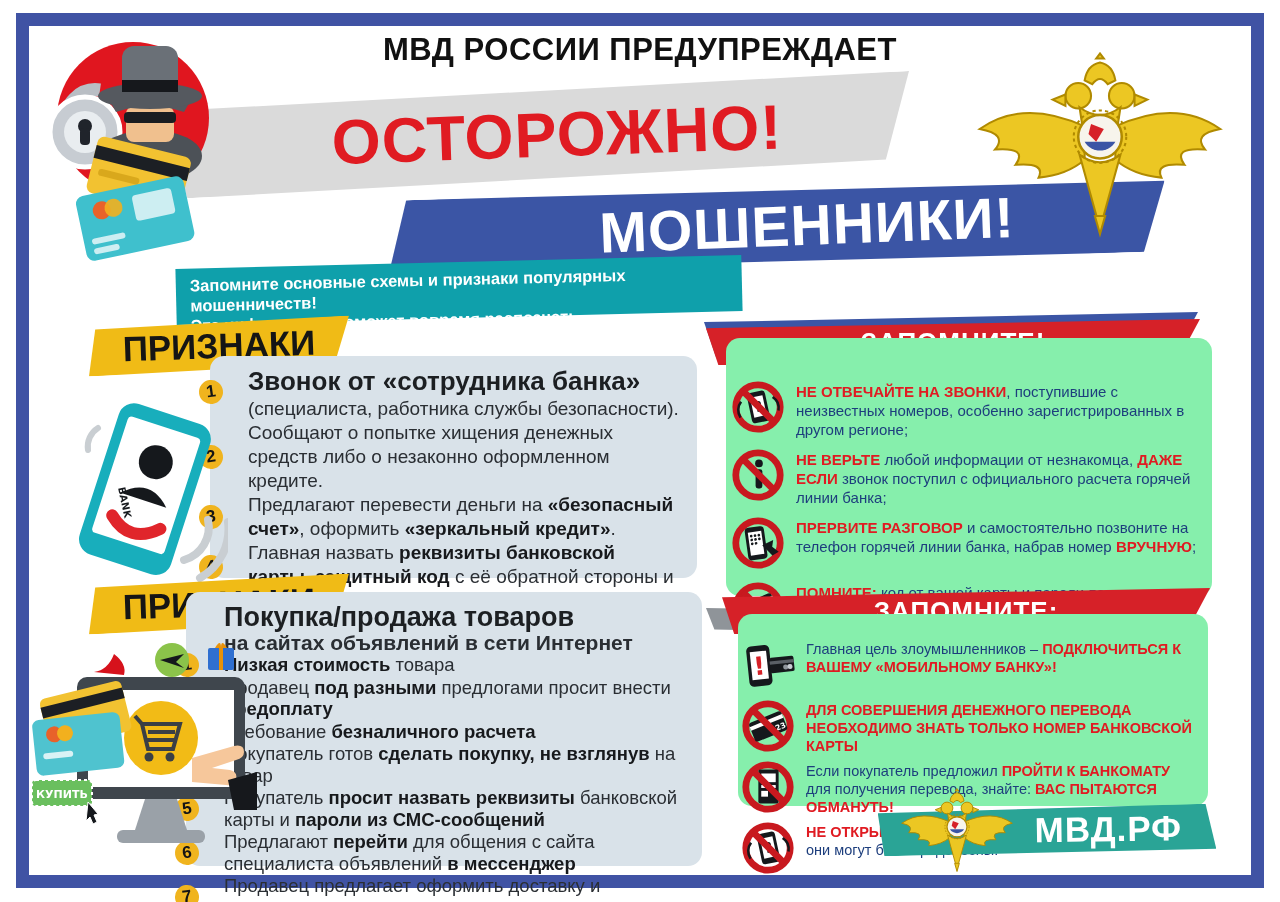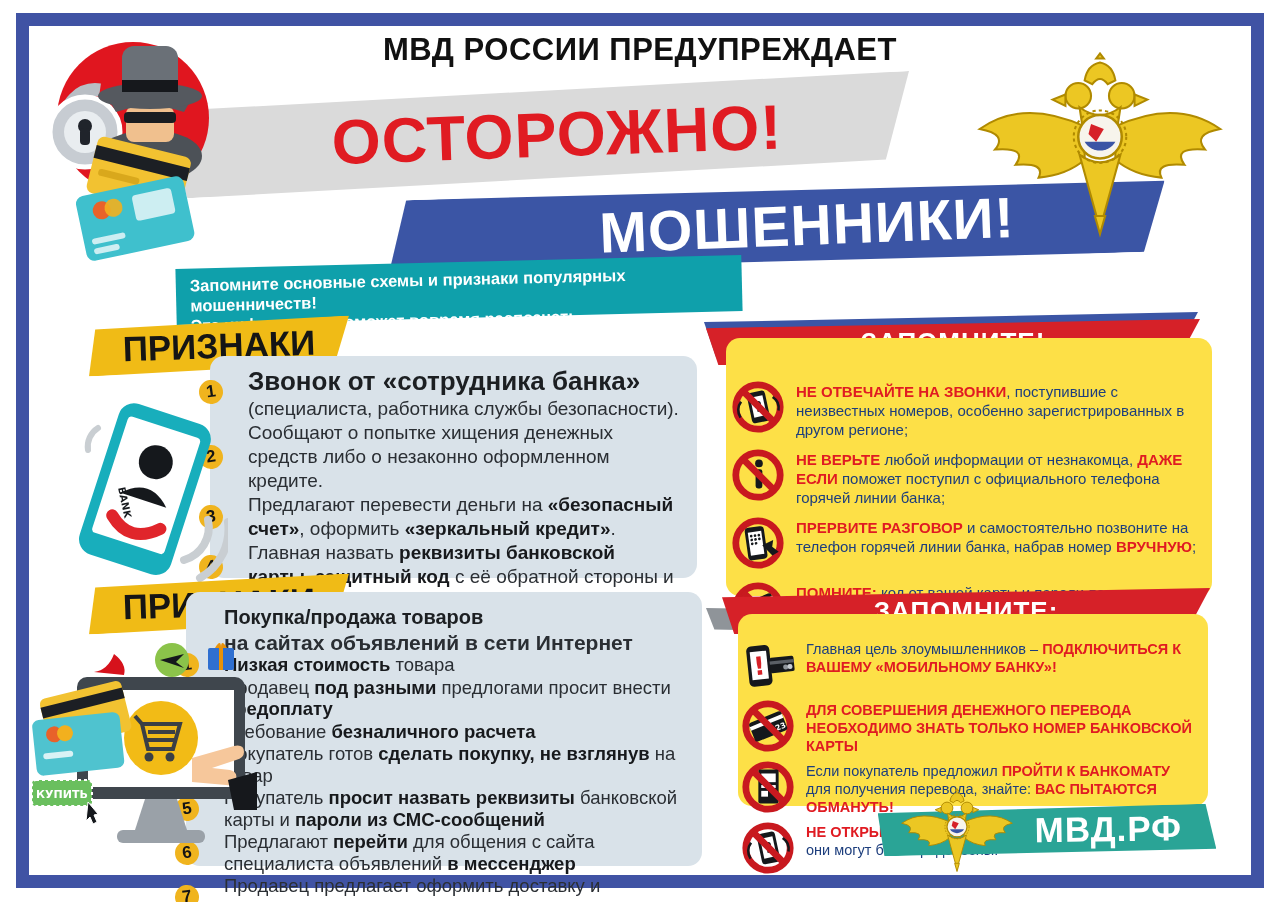--- a/index.html
+++ b/index.html
@@ -29,41 +29,41 @@
     clip-path:polygon(3% 10%,100% 0,94% 90%,0 100%);
     display:flex;align-items:center;justify-content:center;
     font-size:35px;font-weight:800;color:#151515;}
 
   
   .lcard{background:#d9e2e9;border-radius:14px;padding:10px 16px 10px 38px;color:#2a2e33;}
   #lcard1{left:210px;top:356px;width:487px;height:222px;}
   #lcard2{left:186px;top:592px;width:516px;height:274px;}
   .lc-title{font-size:26px;font-weight:800;color:#1c1f22;line-height:30px;}
   .lc-sub{font-size:19px;line-height:25px;}
-  #lcard2 .lc-title{font-size:20px;line-height:30px;}
+  #lcard2 .lc-title{font-size:27px;line-height:30px;}
   #lcard2 .lc-sub{font-size:21px;font-weight:700;line-height:21px;}
   .litem{position:relative;font-size:19px;line-height:24px;margin-top:0px;}
   #lcard2 .litem{font-size:18.5px;line-height:21.5px;margin-top:1px;}
   .sb{font-weight:800;color:#17191c;}
   .num{position:absolute;left:-49px;top:50%;width:24px;height:24px;border-radius:50%;
     background:#f0b41e;display:flex;align-items:center;justify-content:center;
     font-weight:800;font-size:17px;color:#151515;transform:translateY(-50%) rotate(-8deg);}
   .titlewrap{position:relative;}
 
   
   .rb-blue{left:704px;top:312px;width:494px;height:46px;background:#3b55a5;
     clip-path:polygon(0 22%,100% 0,95% 100%,2.5% 100%);}
   .rb-red{background:#d62128;display:flex;align-items:center;justify-content:center;
     clip-path:polygon(0 20%,100% 0,95% 100%,2.5% 100%);}
   #rb1{left:706px;top:319px;width:494px;height:46px;}
   .rb-red span{font-size:26px;font-weight:800;color:#ffffff;letter-spacing:1px;}
   #rb2{left:722px;top:588px;width:488px;height:46px;}
   .rb-gray{left:706px;top:608px;width:140px;height:24px;background:#8f9499;
     clip-path:polygon(0 0,100% 10%,92% 100%,6% 90%);}
-  .rcard{background:#fde047;border-radius:14px;color:#1d3e7d;}
+  .rcard{background:#86efac;border-radius:14px;color:#1d3e7d;}
   #rcard1{left:726px;top:338px;width:486px;height:258px;padding:44px 14px 8px 30px;}
   #rcard2{left:738px;top:614px;width:470px;height:192px;padding:26px 12px 6px 28px;}
   .rrow{display:flex;gap:10px;margin-bottom:11px;align-items:flex-start;}
   #rcard2 .rrow{margin-bottom:7px;}
   .ricon{flex:0 0 56px;margin-left:-26px;margin-top:-4px;}
   .rtext{flex:1;font-size:15px;line-height:19px;}
   #rcard2 .rtext{font-size:14.5px;line-height:18px;}
   .sr{font-weight:800;color:#e01b22;}
 
   
@@ -319,21 +319,21 @@
     <div class="rrow">
       <svg class="ricon" width="58" height="58" viewBox="0 0 58 58">
           <use href="#sym-phone-q"></use>
         </svg>
       <div class="rtext"><span class="sr">НЕ ОТВЕЧАЙТЕ НА ЗВОНКИ</span><span>, поступившие с неизвестных номеров, особенно зарегистрированных в другом регионе;</span></div>
     </div>
     <div class="rrow">
       <svg class="ricon" width="58" height="58" viewBox="0 0 58 58">
           <use href="#sym-info"></use>
         </svg>
-      <div class="rtext"><span class="sr">НЕ ВЕРЬТЕ</span><span> любой информации от незнакомца, </span><span class="sr">ДАЖЕ ЕСЛИ</span><span> поможет поступил с официального телефона горячей линии банка;</span></div>
+      <div class="rtext"><span class="sr">НЕ ВЕРЬТЕ</span><span> любой информации от незнакомца, </span><span class="sr">ДАЖЕ ЕСЛИ</span><span> звонок поступил с официального расчета горячей линии банка;</span></div>
     </div>
     <div class="rrow">
       <svg class="ricon" width="58" height="58" viewBox="0 0 58 58">
           <use href="#sym-phone-hand"></use>
         </svg>
       <div class="rtext"><span class="sr">ПРЕРВИТЕ РАЗГОВОР</span><span> и самостоятельно позвоните на телефон горячей линии банка, набрав номер </span><span class="sr">ВРУЧНУЮ</span><span>;</span></div>
     </div>
     <div class="rrow">
       <svg class="ricon" width="58" height="58" viewBox="0 0 58 58">
           <use href="#sym-card123"></use>

